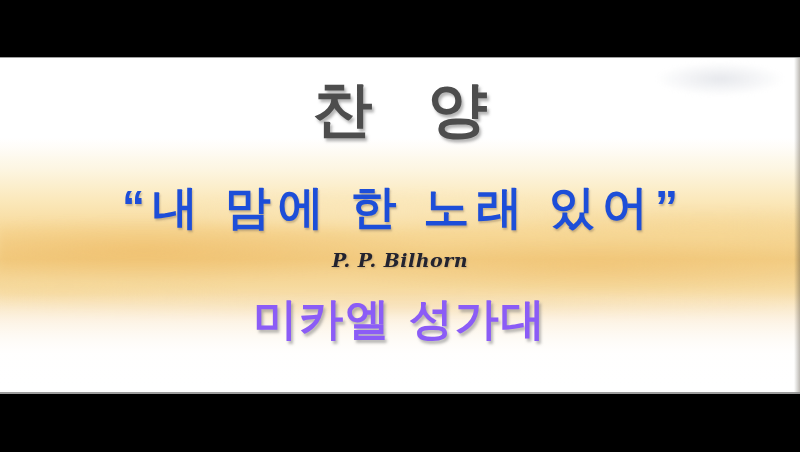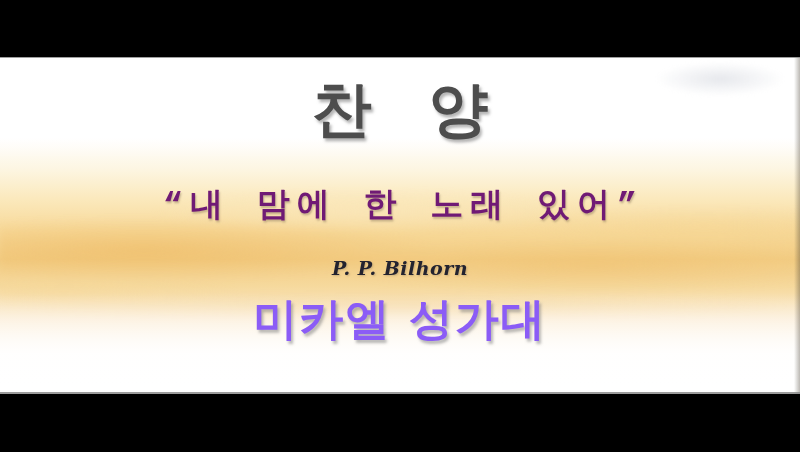--- a/index.html
+++ b/index.html
@@ -128,57 +128,56 @@
     position: absolute;
     left: 0;
     width: 800px;
     text-align: center;
     white-space: nowrap;
   }
 
   
   .heading {
     top: 21px;
-    font-family: Liberation Sans, sans-serif;
+    font-family: Liberation Serif, serif;
     font-weight: 700;
     font-size: 60px;
     line-height: 64px;
     letter-spacing: 20px;
     text-indent: 20px;
     color: #4d4d4d;
     text-shadow: 2px 3px 3px rgba(120,120,120,.55);
   }
 
   
   .song-title {
     top: 126px;
-    font-family: Liberation Mono, monospace;
-    font-weight: 700;
-    font-size: 33px;
+    font-family: Liberation Sans, sans-serif;
+    font-weight: 700;
+    font-size: 46px;
     line-height: 48px;
     letter-spacing: 7px;
     text-indent: 7px;
-    color: #701a75;
+    color: #1d4ed8;
     text-shadow: 1px 2px 2px rgba(140,120,90,.45);
   }
 
   
   .composer {
     top: 192px;
     font-family: "DejaVu Serif", "Liberation Serif", serif;
     font-style: italic;
     font-weight: 700;
     font-size: 19px;
     line-height: 22px;
     letter-spacing: .5px;
     color: #23232f;
     text-align: center;
     text-shadow: 1px 1px 2px rgba(150,130,100,.45);
     box-sizing: border-box;
-    margin-top: 8px;
   }
 
   
   .choir {
     top: 237px;
     font-family: "DejaVu Sans", "Liberation Sans", sans-serif;
     font-weight: 700;
     font-size: 44px;
     line-height: 50px;
     letter-spacing: 2px;

